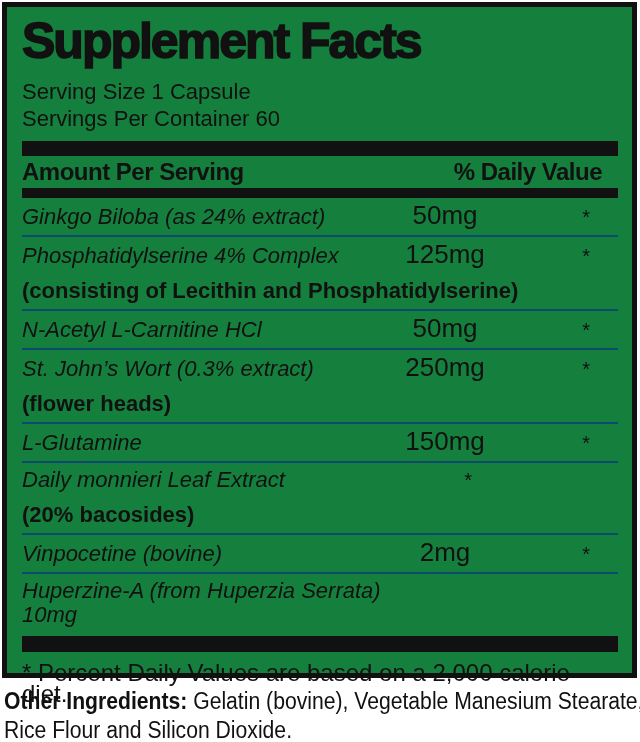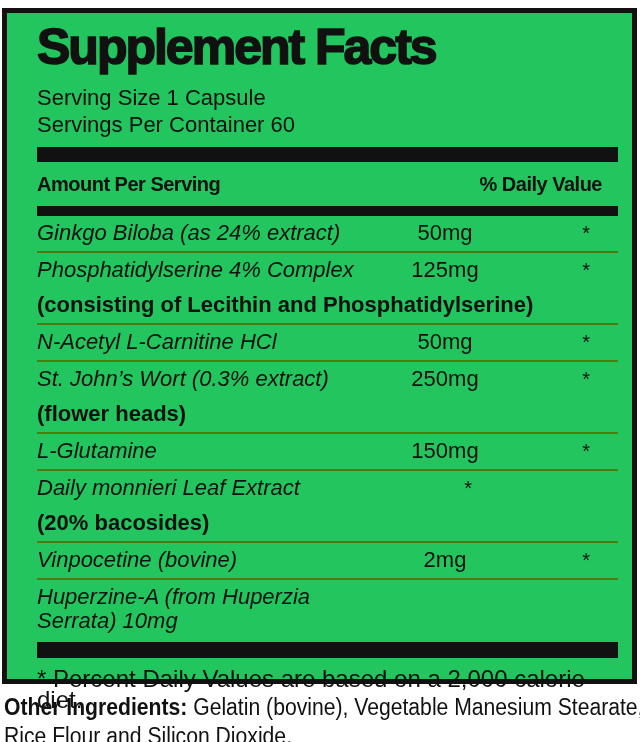--- a/index.html
+++ b/index.html
@@ -6,62 +6,62 @@
   html, body {
     width: 640px; height: 742px;
     background: #ffffff;
     color: #111111;
     font-family: "Liberation Sans", "DejaVu Sans", sans-serif;
     overflow: hidden;
   }
   .facts-box {
     width: 635px;
     height: 676px;
-    margin: 8px 0 0 2px;
+    margin: 2px 0 0 2px;
     border: 5px solid #111111;
-    padding: 6px 14px 0 30px;
-    background: #22c55e;
+    padding: 6px 14px 0 15px;
+    background: #15803d;
   }
   .title {
     font-size: 50px;
     line-height: 48px;
     font-weight: bold;
     letter-spacing: -2px;
     -webkit-text-stroke: 1.6px #111111;
     margin-top: 4px;
   }
   .serving-block {
     margin-top: 13px;
     font-size: 22px;
     line-height: 27px;
   }
   .bar { background: #111111; width: 100%; }
   .bar-thick  { height: 15px; margin-top: 9px; }
   .bar-medium { height: 10px; }
   .bar-footer { height: 16px; margin-top: 3px; }
   .col-header {
-    height: 44px;
+    height: 32px;
     display: flex;
     justify-content: space-between;
     align-items: center;
-    font-size: 20px;
+    font-size: 24px;
     font-weight: bold;
     letter-spacing: -0.5px;
   }
   .col-header .dv-head { margin-right: 16px; }
   .rows { width: 100%; }
-  .row { padding: 5px 0 6px; border-top: 2px solid #4d7c0f; }
+  .row { padding: 5px 0 6px; border-top: 2px solid #0c4a6e; }
   .row:first-child { border-top: none; }
   .row-main {
     display: grid;
     grid-template-columns: 1fr 110px 118px;
     align-items: baseline;
   }
   .row-name   { font-size: 22px; line-height: 24px; font-style: italic; }
-  .row-amount { font-size: 22px; line-height: 24px; text-align: center; }
+  .row-amount { font-size: 26px; line-height: 24px; text-align: center; }
   .row-dv     { font-size: 20px; line-height: 24px; text-align: right; padding-right: 28px; }
   .row-sub    { font-size: 22px; line-height: 24px; margin-top: 11px; font-weight: bold; }
   .footnotes { margin-top: 10px; }
   .footnote-1 { font-size: 24px; line-height: 21px; }
   .footnote-2 {
     display: inline-block;
     font-size: 16.5px;
     line-height: 21px;
     transform: scaleX(0.86);
     transform-origin: 0 50%;

